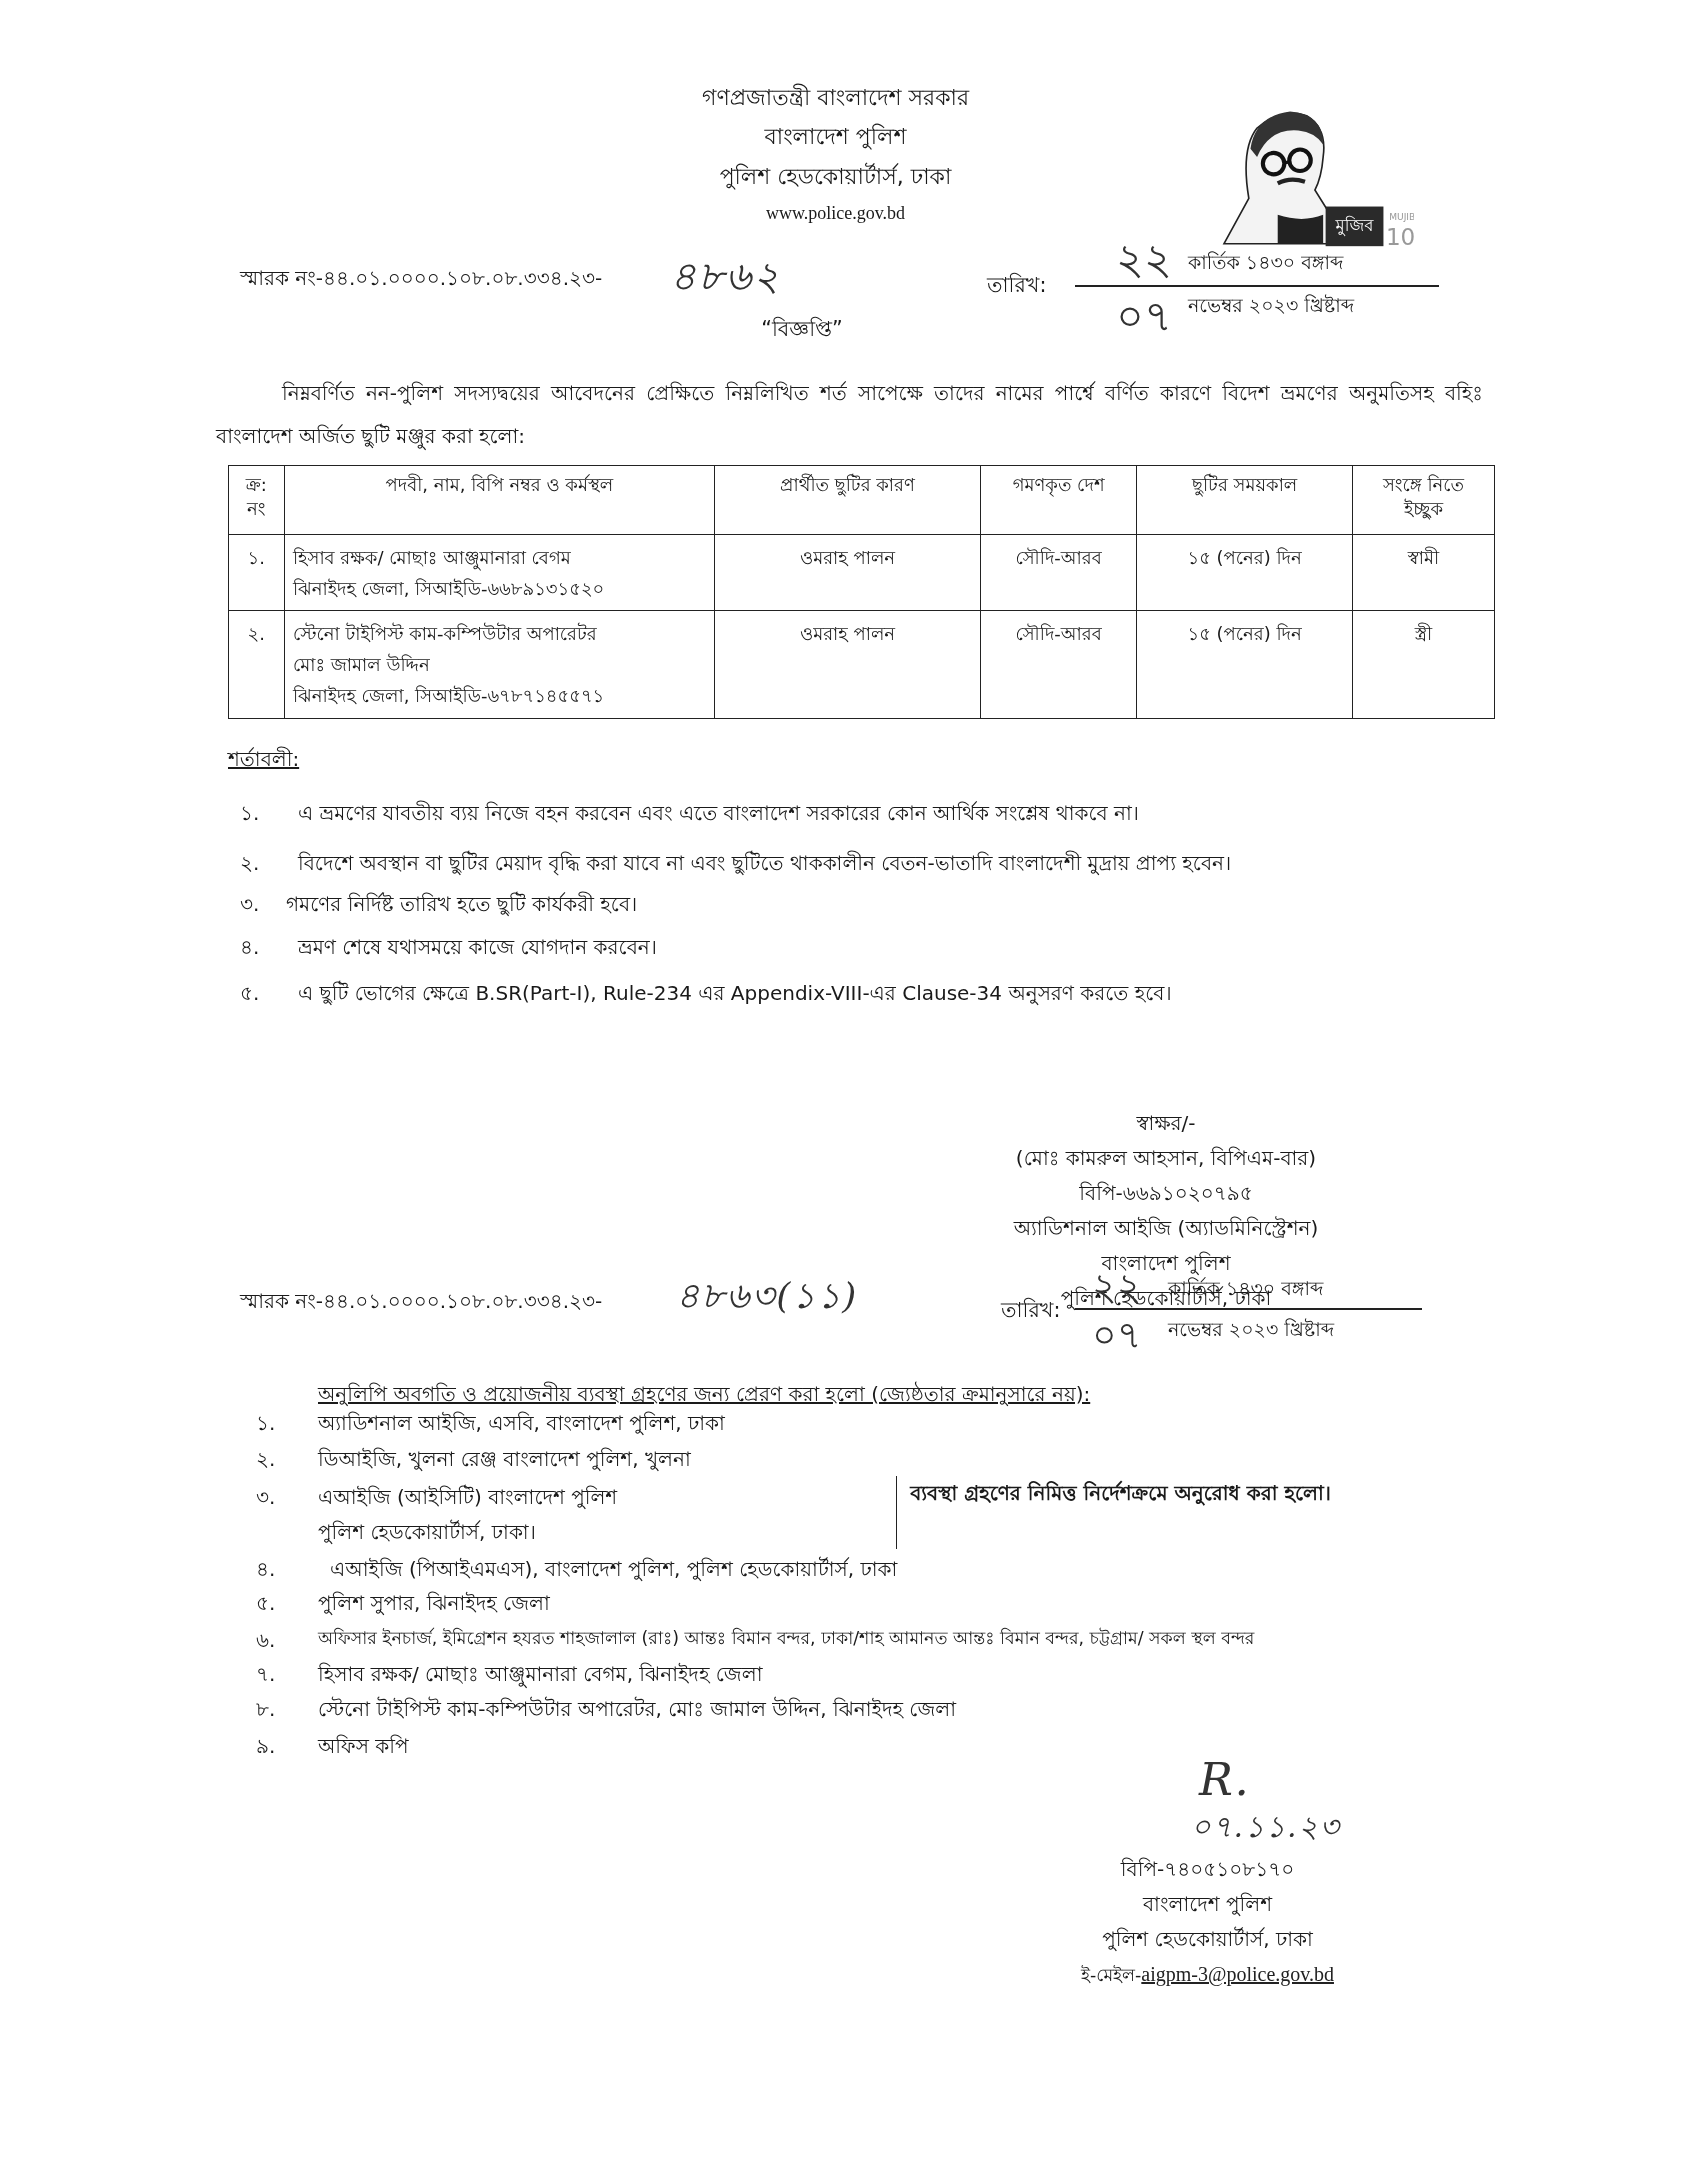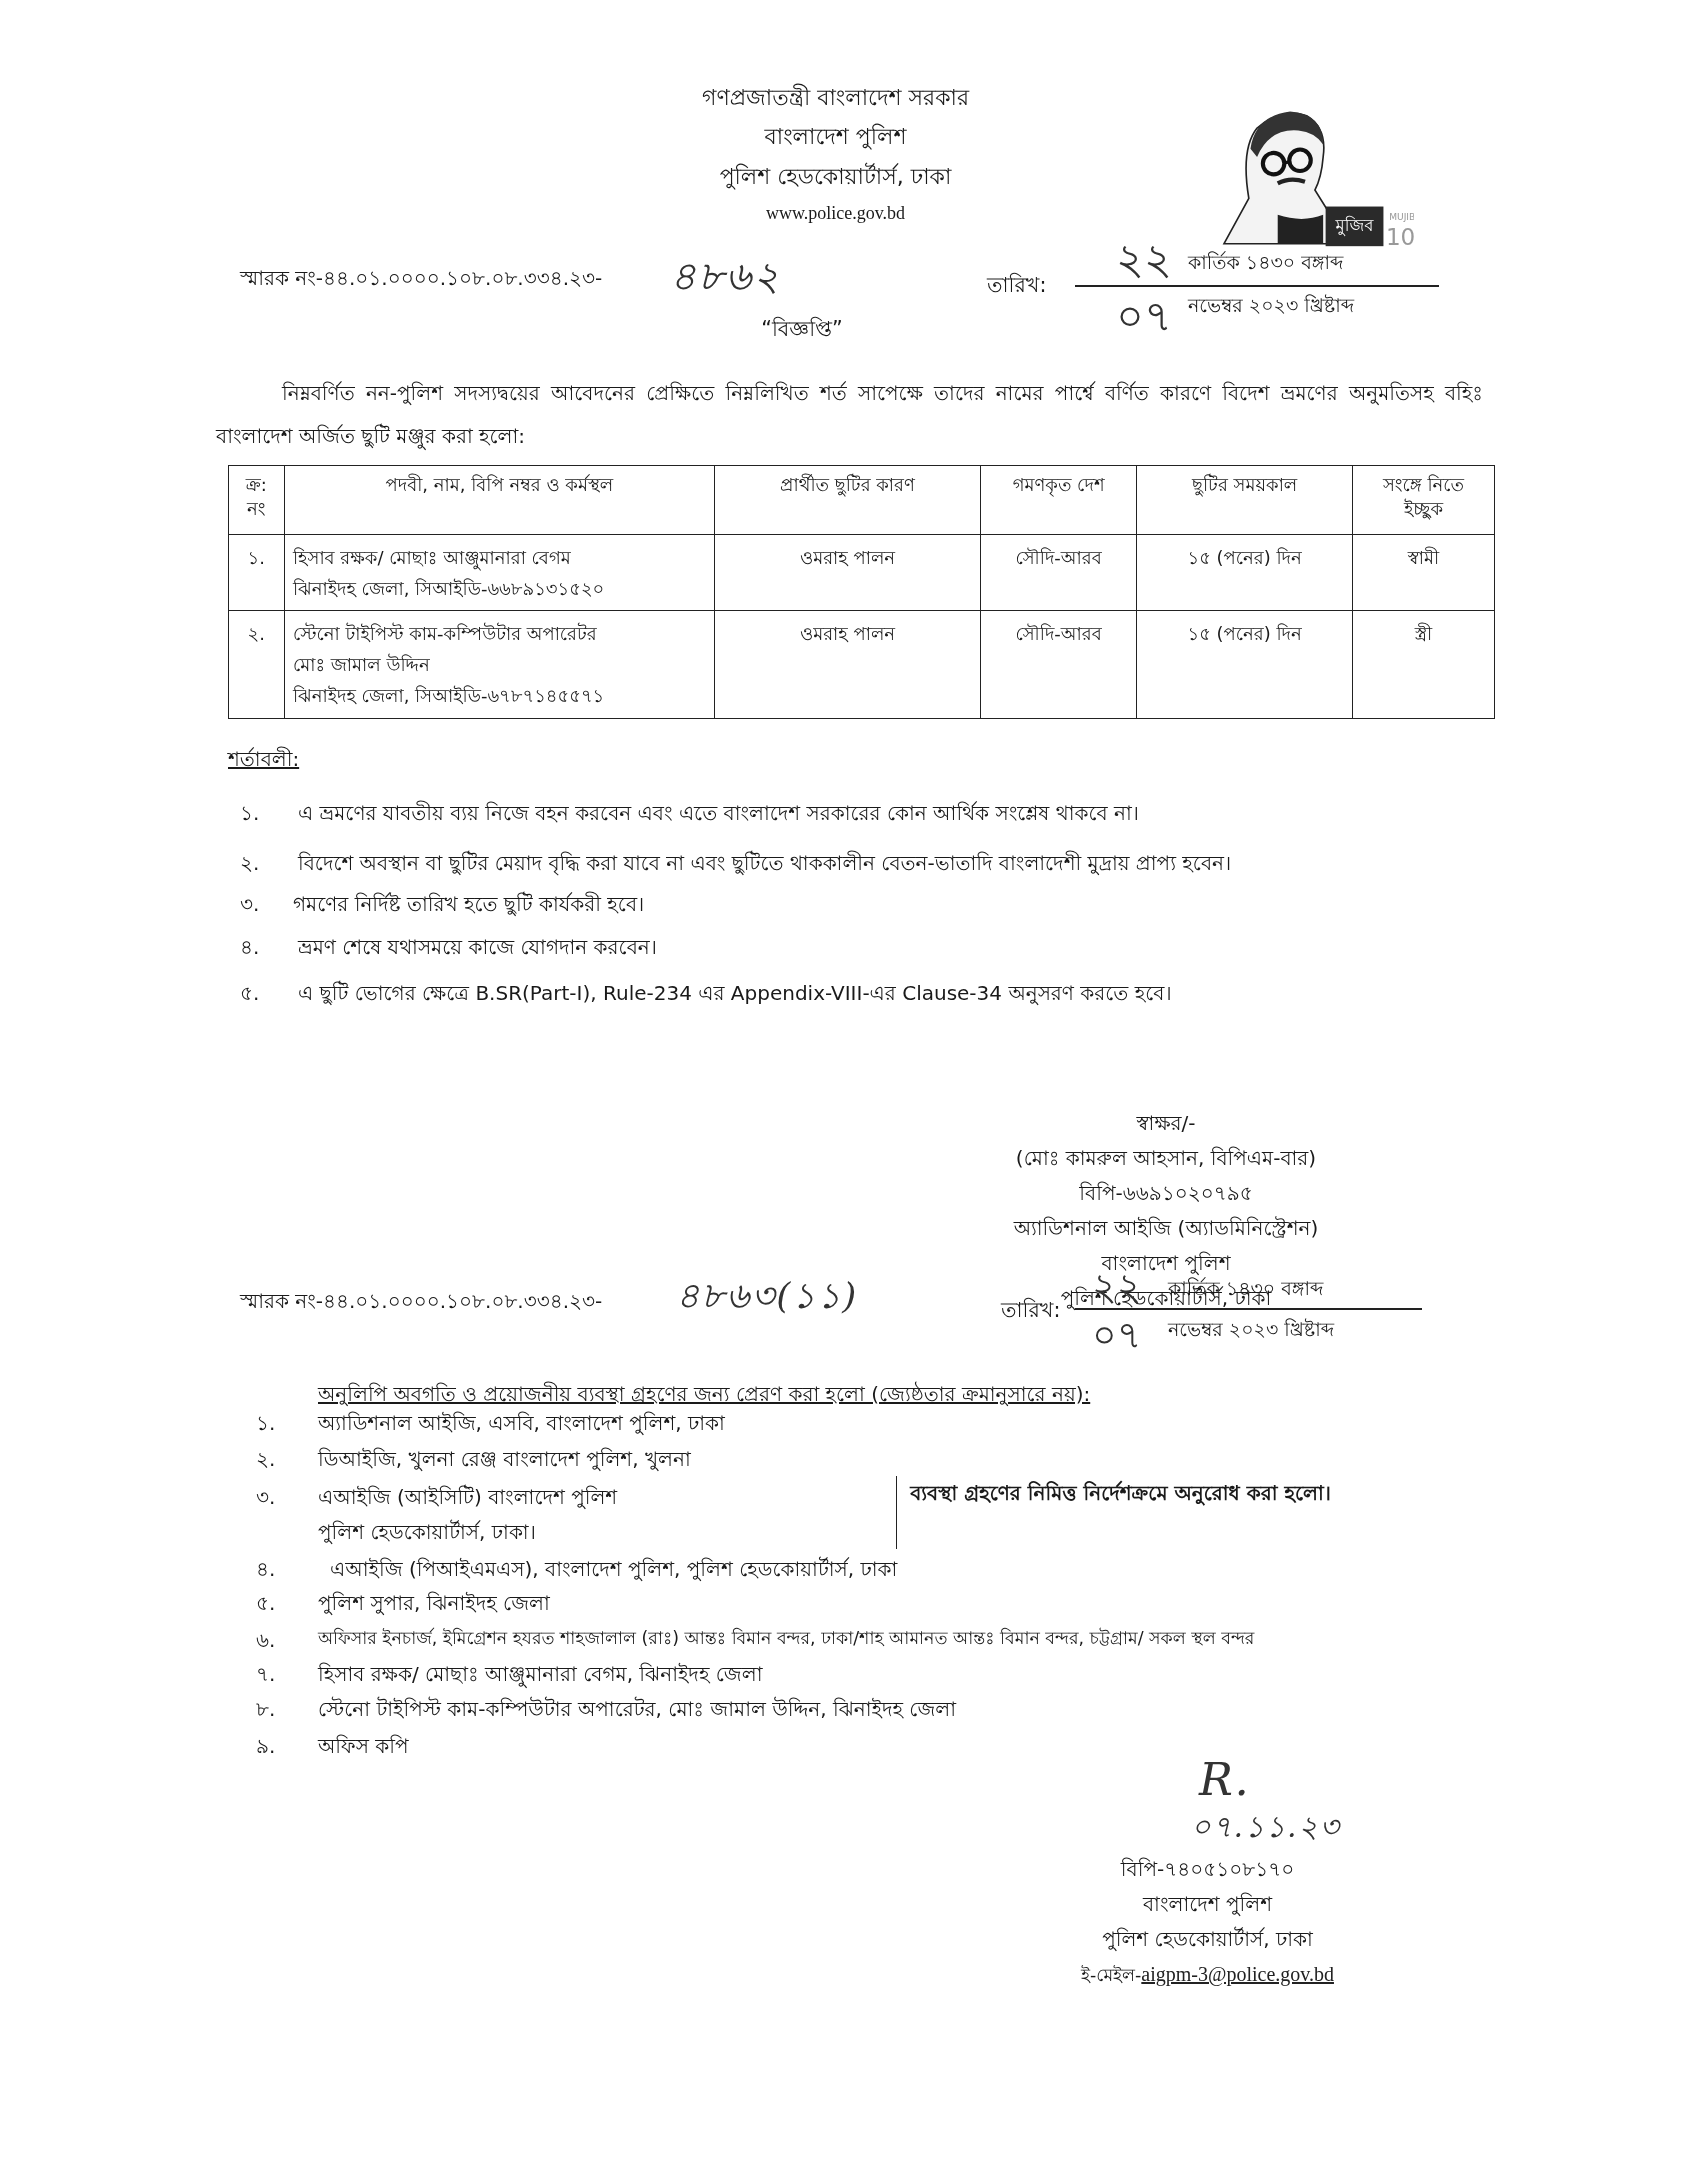--- a/index.html
+++ b/index.html
@@ -141,21 +141,21 @@
   <div class="row" style="top:0;">
     <span class="num">১.</span>
     <span class="txt" style="left:58px;">এ ভ্রমণের যাবতীয় ব্যয় নিজে বহন করবেন এবং এতে বাংলাদেশ সরকারের কোন আর্থিক সংশ্লেষ থাকবে না।</span>
   </div>
   <div class="row" style="top:50px;">
     <span class="num">২.</span>
     <span class="txt" style="left:58px;">বিদেশে অবস্থান বা ছুটির মেয়াদ বৃদ্ধি করা যাবে না এবং ছুটিতে থাককালীন বেতন-ভাতাদি বাংলাদেশী মুদ্রায় প্রাপ্য হবেন।</span>
   </div>
   <div class="row" style="top:91px;">
     <span class="num">৩.</span>
-    <span class="txt" style="left:53px;">গমণের নির্দিষ্ট তারিখ হতে ছুটি কার্যকরী হবে।</span>
+    <span class="txt" style="left:46px;">গমণের নির্দিষ্ট তারিখ হতে ছুটি কার্যকরী হবে।</span>
   </div>
   <div class="row" style="top:134px;">
     <span class="num">৪.</span>
     <span class="txt" style="left:58px;">ভ্রমণ শেষে যথাসময়ে কাজে যোগদান করবেন।</span>
   </div>
   <div class="row" style="top:180px;">
     <span class="num">৫.</span>
     <span class="txt" style="left:58px;">এ ছুটি ভোগের ক্ষেত্রে B.SR(Part-I), Rule-234 এর Appendix-VIII-এর Clause-34 অনুসরণ করতে হবে।</span>
   </div>
 </div>

